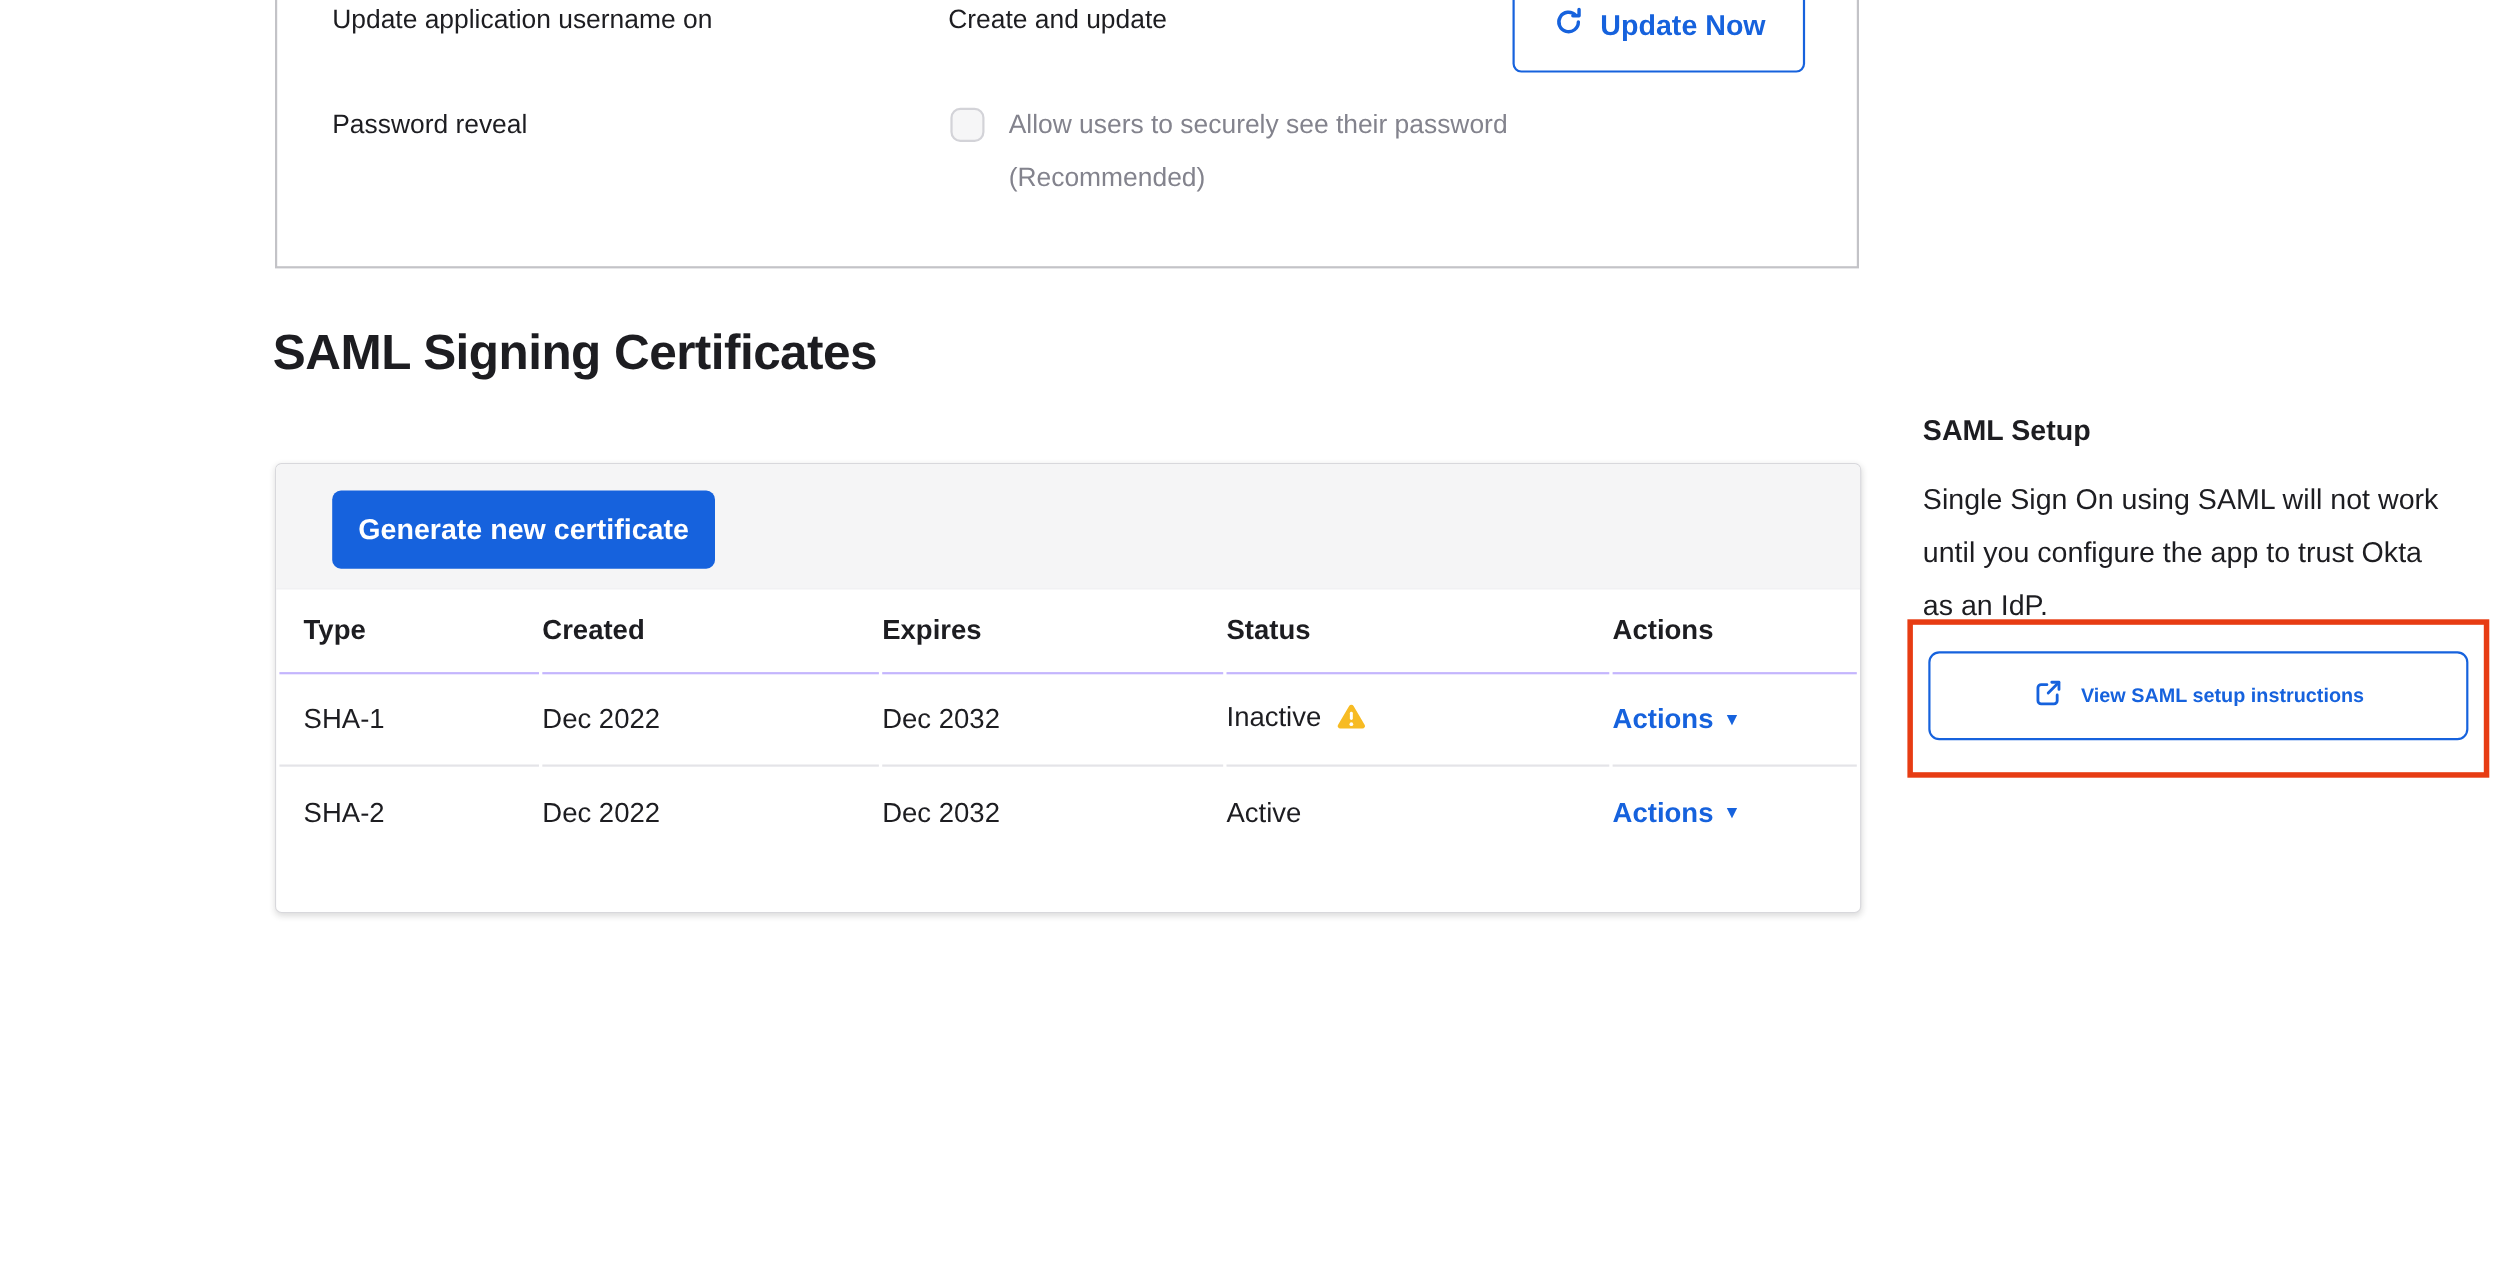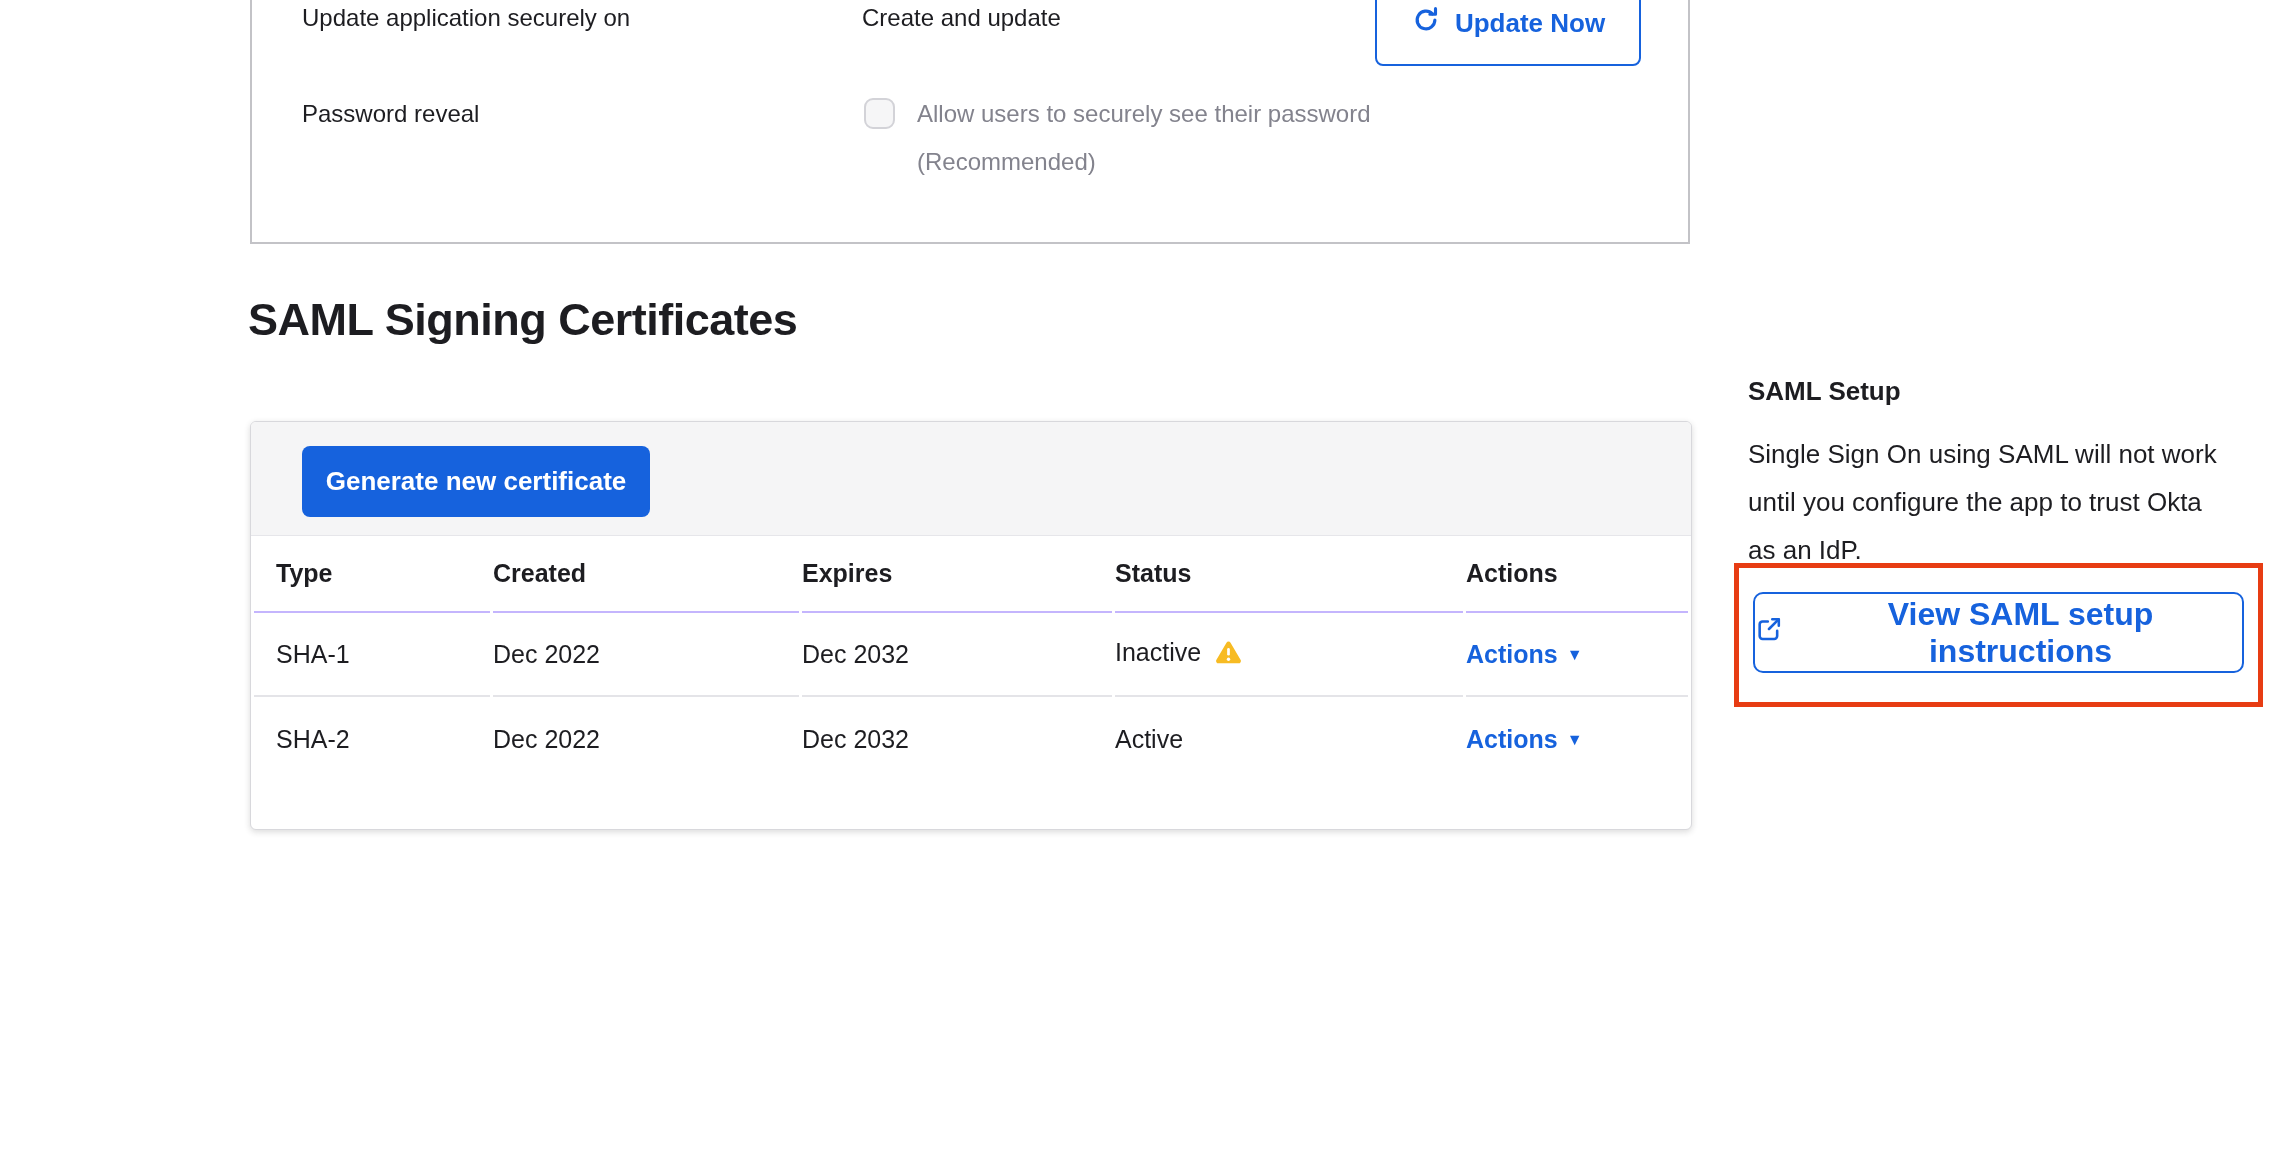--- a/index.html
+++ b/index.html
@@ -53,42 +53,42 @@
   .caret { font-size:16px; margin-left:9px; position:relative; top:-3px; }
 
   
   .saml-heading { left:1748px; top:376px; font-size:26px; font-weight:bold; }
   .saml-desc { left:1748px; top:430px; width:485px; font-size:26px; line-height:48px; }
   .red-highlight { left:1734px; top:563px; width:529px; height:144px;
     border:5px solid #e73c13; }
   .saml-btn { left:1753px; top:592px; width:491px; height:81px;
     background:#fff; border:2.5px solid #1662dd; border-radius:10px;
     display:flex; align-items:center; justify-content:center; gap:16px;
-    color:#1662dd; font-weight:bold; font-size:32px; cursor:pointer;
+    color:#1662dd; font-weight:bold; font-size:18px; cursor:pointer;
     font-family:"Liberation Sans", sans-serif; }
 
   
   .user-auth-card { left:250px; top:887px; width:1442px; height:266px;
     background:#fff; border:2px solid #c7c7cb; border-radius:10px;
     box-shadow:0 1px 4px rgba(29,29,33,0.1); }
   .ua-heading { position:absolute; left:50px; top:64px; font-size:31px; font-weight:bold; }
   .ua-edit { position:absolute; right:72px; top:70px; font-size:26px; font-weight:bold;
     color:#1662dd; cursor:pointer; text-decoration:none; }
   .ua-policy-label { position:absolute; left:50px; top:182px; font-size:26px; }
   .ua-policy-value { position:absolute; left:610px; top:182px; font-size:26px; }
   .ua-policy-link { position:absolute; left:877px; top:182px; font-size:26px;
     color:#1662dd; cursor:pointer; text-decoration:none; }
 </style>
 </head>
 <body>
 
 <div class="screen">
 
   <div class="abs top-card">
-    <div class="lbl row1-label">Update application securely on</div>
+    <div class="lbl row1-label">Update application username on</div>
     <div class="lbl row1-value">Create and update</div>
     <button class="update-now-btn">
       <span>
         <svg width="30" height="30" viewBox="0 0 24 24" fill="none">
           <path d="M19.1 12a7.1 7.1 0 1 1-2.0-4.95" stroke="#1662dd" stroke-width="2.5" stroke-linecap="round"></path>
           <path d="M19.6 2.9v4.5h-4.5" stroke="#1662dd" stroke-width="2.5" stroke-linecap="round" stroke-linejoin="round"></path>
         </svg>
       </span>
       <span>Update Now</span>
     </button>

